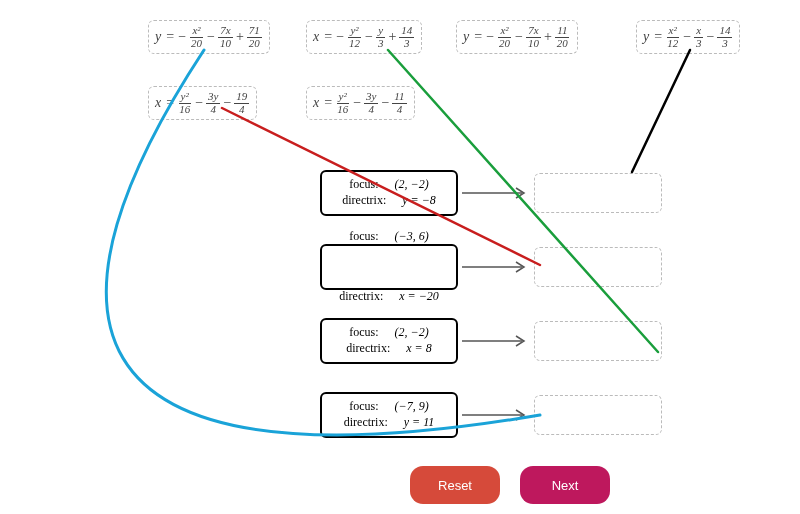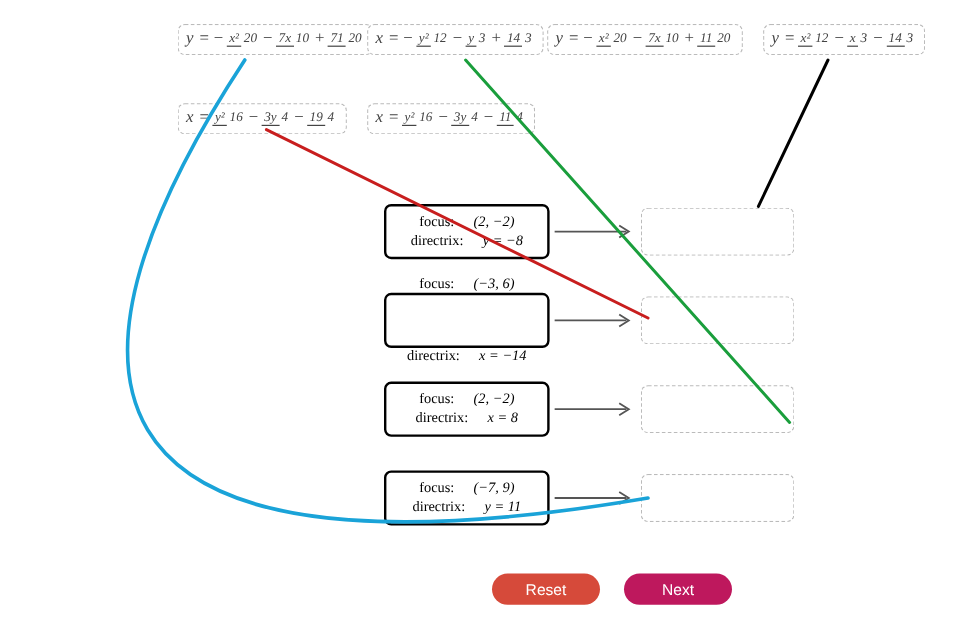--- a/index.html
+++ b/index.html
@@ -24,21 +24,21 @@
     display: flex;
     align-items: center;
     justify-content: center;
     cursor: move;
     user-select: none;
   }
   .tile .lhs { margin-right: 3px; }
   .term { display: inline-flex; align-items: center; }
   .frac {
     display: inline-flex;
-    flex-direction: row;
+    flex-direction: column;
     align-items: center;
     font-size: 11px;
     line-height: 1.05;
     font-style: italic;
     margin: 0 1px;
   }
   .frac .num { border-bottom: 1px solid #444; padding: 0 2px; }
   .frac .den { padding: 0 2px; }
   .op { margin: 0 2px; font-style: normal; }
 
@@ -71,21 +71,21 @@
 
   .arrow {
     position: absolute;
     stroke: #555;
     fill: none;
   }
 
   .btn {
     position: absolute;
     bottom: 10px;
-    height: 26px;
+    height: 38px;
     width: 90px;
     border-radius: 13px;
     border: none;
     color: #fff;
     font-size: 13px;
     font-family: Arial, sans-serif;
     cursor: pointer;
   }
   .btn-reset { left: 410px; background: #d64a3a; }
   .btn-next  { left: 520px; background: #be185d; }
@@ -218,21 +218,21 @@
       </span>
     </span>
 </div>
 
 <div class="clue" style="left:320px;top:170px;">
   <div class="clue-line"><span>focus: </span><span class="math">(2, −2)</span></div>
   <div class="clue-line"><span>directrix: </span><span class="math"><span>y</span> = <span>−8</span></span></div>
 </div>
 <div class="clue" style="left:320px;top:244px;gap:44px;">
   <div class="clue-line"><span>focus: </span><span class="math">(−3, 6)</span></div>
-  <div class="clue-line"><span>directrix: </span><span class="math"><span>x</span> = <span>−14</span></span></div>
+  <div class="clue-line"><span>directrix: </span><span class="math"><span>x</span> = <span>−20</span></span></div>
 </div>
 <div class="clue" style="left:320px;top:318px;text-align:center;">
   <div class="clue-line"><span>focus: </span><span class="math">(2, −2)</span></div>
   <div class="clue-line"><span>directrix: </span><span class="math"><span>x</span> = <span>8</span></span></div>
 </div>
 <div class="clue" style="left:320px;top:392px;">
   <div class="clue-line"><span>focus: </span><span class="math">(−7, 9)</span></div>
   <div class="clue-line"><span>directrix: </span><span class="math"><span>y</span> = <span>11</span></span></div>
 </div>
 

